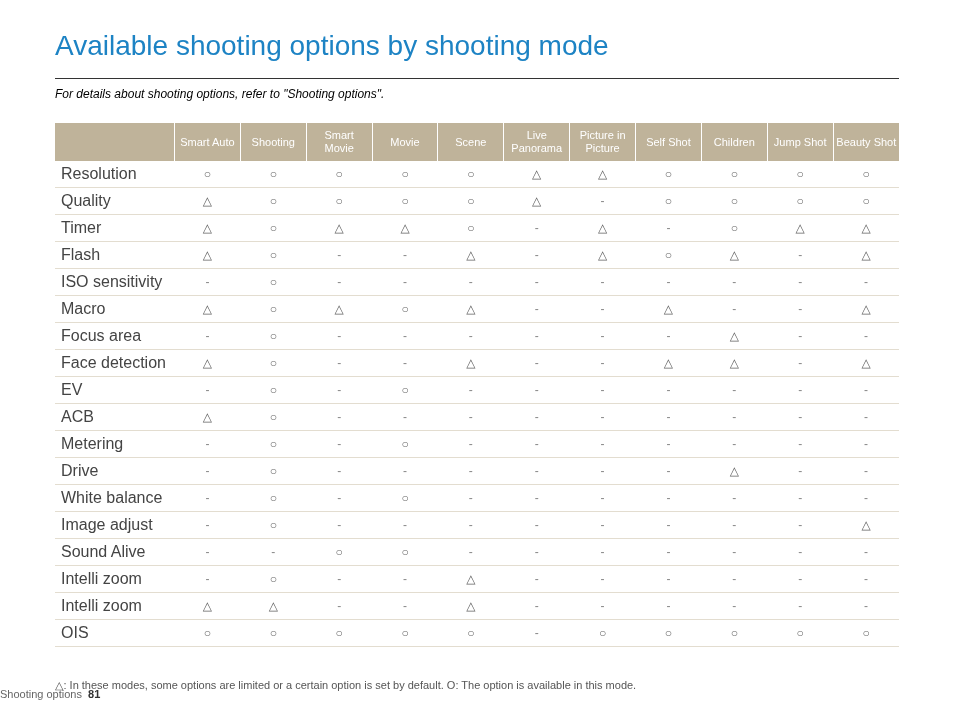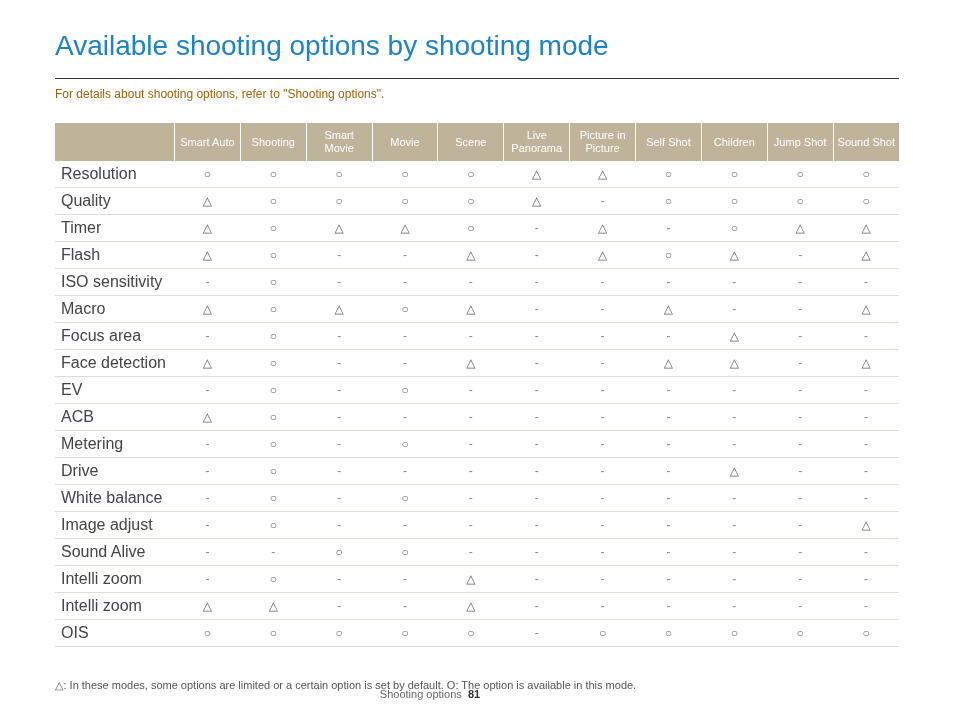--- a/index.html
+++ b/index.html
@@ -17,22 +17,23 @@
     font-size: 28px;
     font-weight: 400;
     color: #1d83c4;
     margin: 0 0 6px 0;
     border-bottom: 1px solid #333;
     padding-bottom: 16px;
     letter-spacing: 0px;
   }
   .subtitle {
     font-size: 12px;
-    color: #a16207;
+    color: #000000;
     margin: 8px 0 22px 0;
+    font-style: italic;
   }
   table {
     border-collapse: collapse;
     width: 100%;
     table-layout: fixed;
     font-size: 11px;
   }
   th {
     background: #bfb39a;
     color: #fff;
@@ -61,23 +62,22 @@
     color: #444;
   }
   .legend {
     font-size: 11px;
     color: #555;
     margin-top: 32px;
   }
   .footer {
     position: absolute;
     bottom: 20px;
-    left: 8px;
+    left: 0;
     width: 844px;
-    text-align: center;
     font-size: 11px;
     color: #666;
   }
   .footer .pg { color: #333; font-weight: 600; }
   
   .sym-o::before { content: "\25CB"; color:#666; font-size:12px; }
   .sym-t::before { content: "\25B3"; color:#666; font-size:12px; }
   .sym-d::before { content: "-"; color:#888; font-size:12px; }
 </style>
 </head>
@@ -93,21 +93,21 @@
         <th>Smart Auto</th>
         <th>Shooting</th>
         <th>Smart Movie</th>
         <th>Movie</th>
         <th>Scene</th>
         <th>Live Panorama</th>
         <th>Picture in Picture</th>
         <th>Self Shot</th>
         <th>Children</th>
         <th>Jump Shot</th>
-        <th>Sound Shot</th>
+        <th>Beauty Shot</th>
       </tr>
   </thead>
   <tbody id="tbody">
       <tr>
         <td class="rowhead">Resolution</td>
         <td><span class="sym-o"></span></td>
         <td><span class="sym-o"></span></td>
         <td><span class="sym-o"></span></td>
         <td><span class="sym-o"></span></td>
         <td><span class="sym-o"></span></td>

